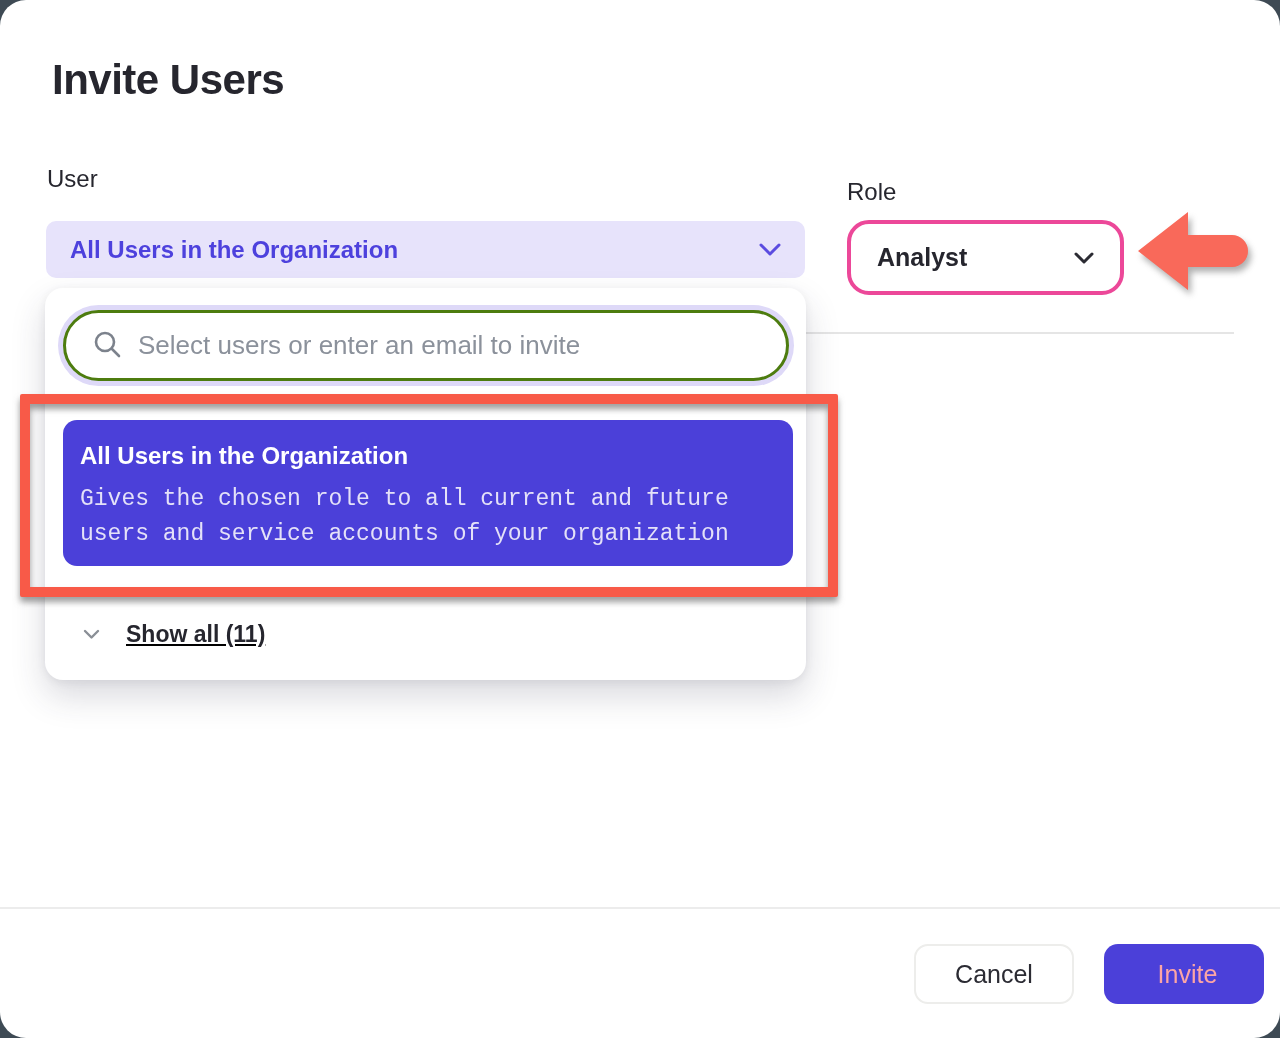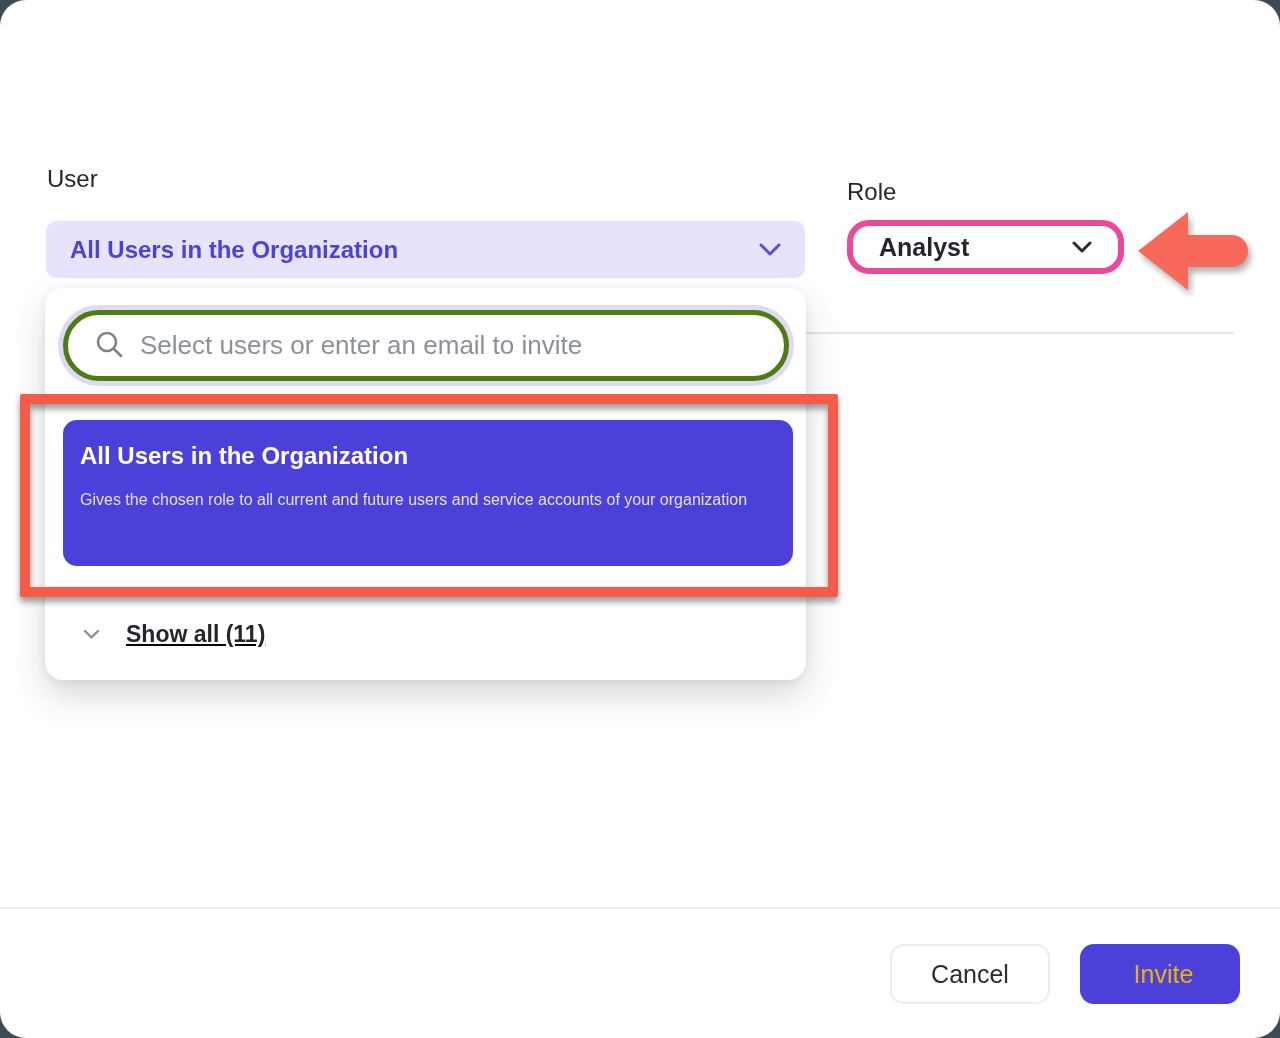--- a/index.html
+++ b/index.html
@@ -33,43 +33,43 @@
     background:#e7e3fb; border-radius:10px;
     display:flex; align-items:center; justify-content:space-between;
     padding:0 24px; cursor:pointer;
   }
   .user-select .value {
     font-size:24px; font-weight:700; color:#4d41dd;
   }
 
   
   .role-select {
-    position:absolute; left:847px; top:220px; width:277px; height:54px;
-    background:#ffffff; border:6px solid #ec4899; border-radius:22px;
+    position:absolute; left:847px; top:220px; width:277px; height:75px;
+    background:#ffffff; border:4px solid #ec4899; border-radius:22px;
     display:flex; align-items:center; justify-content:space-between;
     padding:0 26px; cursor:pointer;
   }
   .role-select .value {
     font-size:25px; font-weight:700; color:#26262e;
   }
   .role-divider {
     position:absolute; left:806px; top:332px; width:428px; height:2px;
     background:#e5e5e5;
   }
 
   
   .dropdown-panel {
     position:absolute; left:45px; top:288px; width:761px; height:392px;
     background:#ffffff; border-radius:18px;
     box-shadow:0 16px 34px rgba(45,45,70,0.18), 0 2px 8px rgba(45,45,70,0.08);
   }
   .search-box {
     position:absolute; left:63px; top:310px; width:726px; height:71px;
     background:#ffffff;
-    border:5px solid #4d7c0f; border-radius:36px;
+    border:3px solid #4d7c0f; border-radius:36px;
     box-shadow:0 0 0 5px #ded9f8;
     display:flex; align-items:center; gap:16px;
     padding:12px 26px;
   }
   .search-box input {
     border:none; outline:none; flex:1;
     font-family:"Liberation Sans", sans-serif;
     font-size:26px; color:#3a3f48; background:transparent;
   }
   .search-box input::placeholder { color:#8b919b; }
@@ -79,21 +79,21 @@
     position:absolute; left:63px; top:420px; width:730px; height:146px;
     background:#4b40d9; border-radius:14px;
     padding:22px 34px 0 17px;
     cursor:pointer;
   }
   .option-card .option-title {
     font-size:24px; font-weight:700; color:#ffffff;
   }
   .option-card .option-desc {
     margin-top:12px; width:680px;
-    font-size:16px; line-height:35px; color:#e4e1f8;
+    font-size:23px; line-height:35px; color:#e4e1f8;font-family:Liberation Mono, monospace;
   }
 
   
   .show-all {
     position:absolute; left:63px; top:614px; width:400px; height:40px;
     display:flex; align-items:center; gap:26px;
     padding-left:20px; cursor:pointer; background:transparent; border:none;text-decoration:underline;
   }
   .show-all .label {
     font-size:23px; font-weight:600; color:#26262e;
@@ -104,28 +104,29 @@
   .footer-divider {
     position:absolute; left:0; top:907px; width:1280px; height:2px;
     background:#ececec;
   }
   .btn {
     position:absolute; top:944px; height:60px;
     border-radius:14px; font-size:25px; font-weight:500;
     font-family:"Liberation Sans", sans-serif;
     display:flex; align-items:center; justify-content:center;
     cursor:pointer;
+    margin-left:24px;
   }
   .cancel-btn {
     left:890px; width:160px;
     background:#ffffff; border:2px solid #ededeb; color:#2b2b33;
   }
   .invite-btn {
     left:1080px; width:160px;
-    background:#4b40d9; border:none; color:#eab308;padding-left:7px;
+    background:#4b40d9; border:none; color:#fca5a5;padding-left:7px;
   }
 
   
   .annot-rect {
     position:absolute; left:20px; top:394px; width:818px; height:203px;
     border:10px solid #f85a48; border-radius:2px;
     filter:drop-shadow(0 5px 3px rgba(75,75,75,0.55));
     pointer-events:none;
   }
   .annot-arrow {
@@ -134,20 +135,21 @@
     pointer-events:none;
   }
 
   .chev { display:flex; align-items:center; }
 </style>
 </head>
 <body>
 
 <div class="modal">
 
+  <h1 class="page-title">Invite Users</h1>
 
   <div class="field-label user-label">User</div>
   <div class="field-label role-label">Role</div>
 
   <div class="user-select">
     <span class="value">All Users in the Organization</span>
     <span class="chev">
       <svg width="22" height="13" viewBox="0 0 22 13" fill="none">
         <path d="M2 2 L11 11 L20 2" stroke="#5b4ce0" stroke-width="3" stroke-linecap="round" stroke-linejoin="round"></path>
       </svg>

